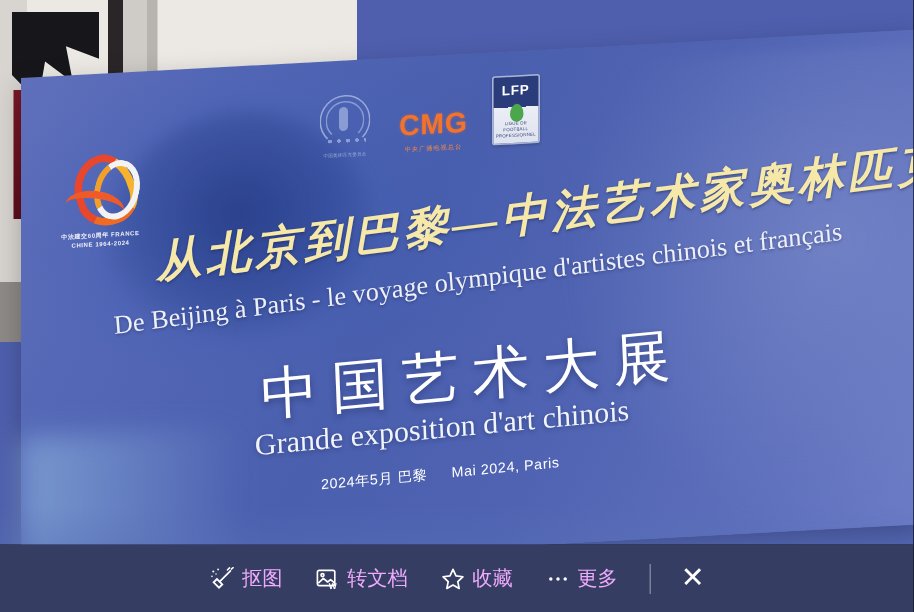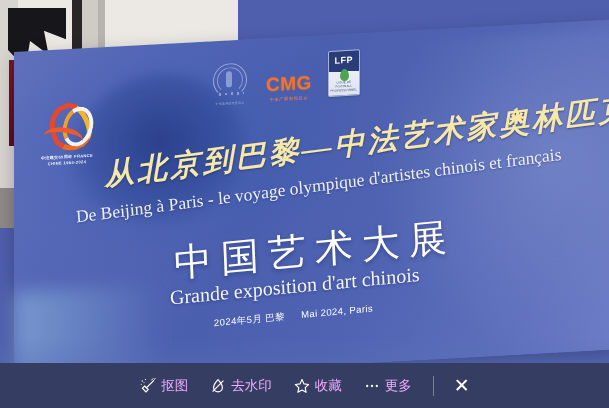--- a/index.html
+++ b/index.html
@@ -488,30 +488,32 @@
           <path d="M4.6 8.0 L8.2 11.6 L6.0 13.8 L2.4 10.2 Z" fill="none"></path>
           <circle cx="2.2" cy="3.0" r="0.7" fill="#fff" stroke="none"></circle>
           <circle cx="5.4" cy="1.6" r="0.6" fill="#fff" stroke="none"></circle>
           <circle cx="1.3" cy="6.2" r="0.55" fill="#fff" stroke="none"></circle>
           <circle cx="4.0" cy="4.6" r="0.5" fill="#fff" stroke="none"></circle>
         </svg>
       </span>
       <span class="label">抠图</span>
     </div>
 
+
     <div class="tb-item">
       <span class="tb-ico">
-        <svg viewBox="0 0 16 16" width="16" height="16" fill="none" stroke="#ffffff" stroke-width="1.2" stroke-linejoin="round">
-          <path d="M8 1.6 C8 1.6 3.6 6.4 3.6 9.4 A4.4 4.4 0 0 0 12.4 9.4 C12.4 6.4 8 1.6 8 1.6 Z"></path>
-          <path d="M2.6 13.6 L13.4 2.6" stroke-width="1.1"></path>
+        <svg viewBox="0 0 16 16" width="16" height="16" fill="none" stroke="#ffffff" stroke-width="1.1" stroke-linejoin="round">
+          <rect x="1.6" y="2.2" width="11.6" height="10.2" rx="1.2"></rect>
+          <circle cx="5.0" cy="5.4" r="1.0"></circle>
+          <path d="M2.2 10.8 L5.6 7.6 L8.4 10.0 L10.4 8.4 L13.0 10.6"></path>
+          <text x="9.2" y="14.6" font-size="5.6" font-family="Liberation Sans, sans-serif" font-weight="bold" fill="#ffffff" stroke="none">W</text>
         </svg>
       </span>
-      <span class="label">去水印</span>
+      <span class="label">转文档</span>
     </div>
-
 
 
     <div class="tb-item">
       <span class="tb-ico">
         <svg viewBox="0 0 16 16" width="16" height="16" fill="none" stroke="#ffffff" stroke-width="1.15" stroke-linejoin="round">
           <path d="M8 1.6 L10.0 5.9 L14.6 6.5 L11.2 9.7 L12.1 14.3 L8 12.0 L3.9 14.3 L4.8 9.7 L1.4 6.5 L6.0 5.9 Z"></path>
         </svg>
       </span>
       <span class="label">收藏</span>
     </div>

